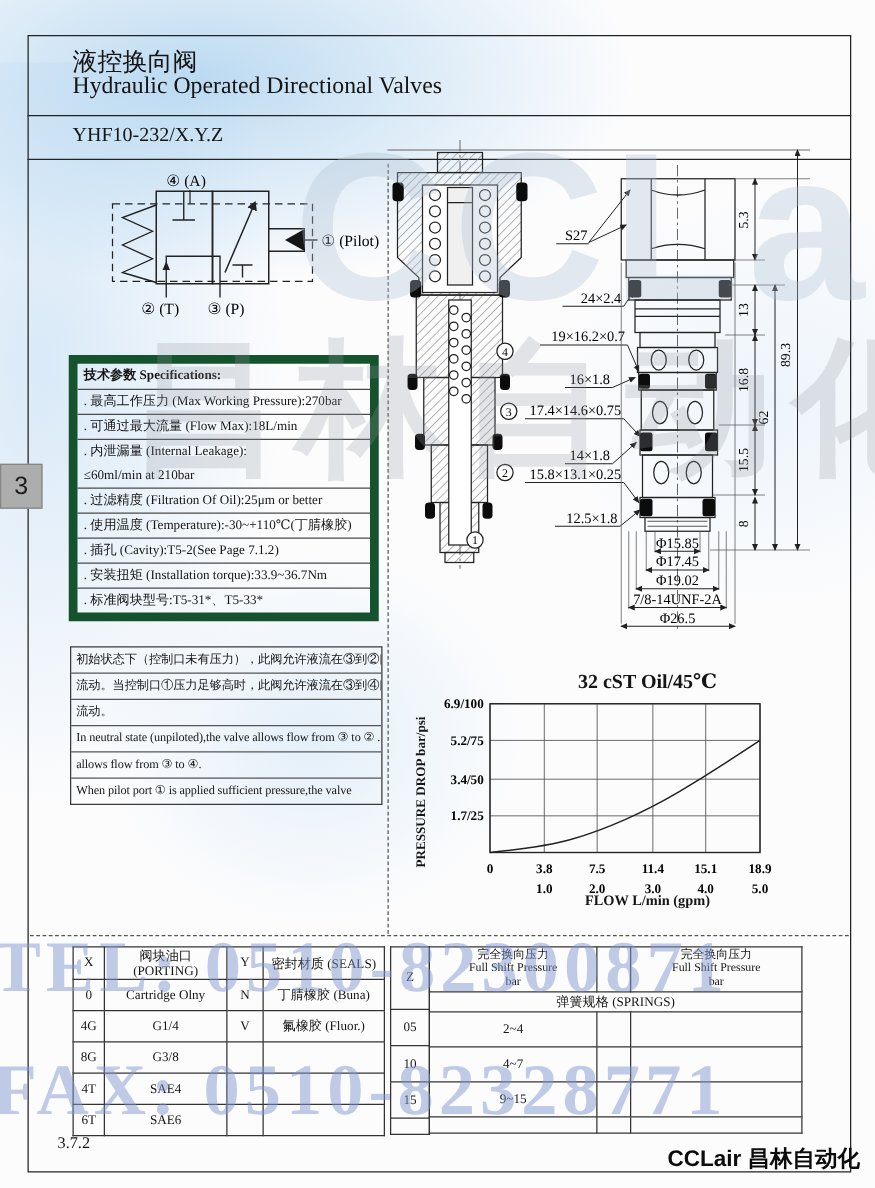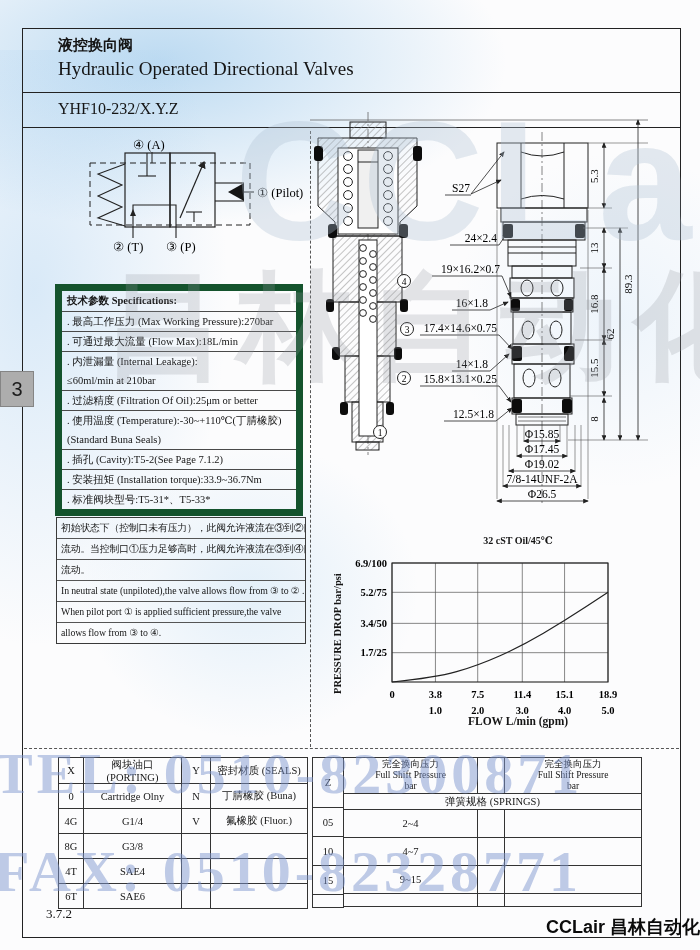--- a/index.html
+++ b/index.html
@@ -22,21 +22,21 @@
              letter-spacing:6px; color:rgba(175,192,210,.34); }
   .wm-cn   { left:105px; top:248px; z-index:5; font:bold 118px "Liberation Sans",sans-serif;
              letter-spacing:14px; color:rgba(145,150,160,.24); }
   .wm-tel  { left:-6px; top:740px; z-index:6; font:bold 58px "Liberation Serif",serif;
              letter-spacing:4px; color:rgba(128,152,208,.50); }
   .wm-fax  { left:-6px; top:838px; z-index:6; font:bold 58px "Liberation Serif",serif;
              letter-spacing:4px; color:rgba(128,152,208,.50); }
   
   .frame { left:22px; top:28px; width:659px; height:910px; border:1.5px solid #222; z-index:4; }
   .hline { height:0; border-top:1.5px solid #222; z-index:4; }
-  .title-cn { left:58px; top:36px; font-size:15px; font-weight:bold; z-index:4; }
+  .title-cn { left:58px; top:36px; font-size:20px; font-weight:normal; z-index:4; }
   .title-en { left:58px; top:58px; font-size:19px; z-index:4;text-align:right; }
   .model    { left:58px; top:100px; font-size:16px; z-index:4;text-align:center; }
   .tab3 { left:0; top:371px; width:34px; height:36px; background:#adadad; border:1px solid #858585;
           z-index:4; font:20px "Liberation Sans",sans-serif; color:#1c1c1c;
           display:flex; align-items:center; justify-content:center; }
   .vdash { left:310px; top:131px; height:616px; width:0; border-left:1px dashed #555; z-index:4; }
   .hdash { left:24px; top:748px; width:655px; height:0; border-top:1px dashed #555; z-index:4; }
   
   .specs { left:55px; top:284px; width:248px; border:7px solid #14532d; z-index:4; font-size:10.5px; }
   .specs .row { display:flex; justify-content:space-between; line-height:19px; padding:0 5px;
@@ -49,35 +49,35 @@
            font-size:9.8px; letter-spacing:-.1px; }
   .notes .ln { line-height:20px; padding:0 4px; border-bottom:1px solid #555;
                white-space:nowrap; overflow:hidden; }
   .notes .ln:last-child { border-bottom:none; }
   
   svg text { font-family:"Liberation Serif","DejaVu Serif",serif; }
   .drawsvg { left:305px; top:108px; z-index:4; }
   .schsvg  { left:40px;  top:130px; z-index:4; }
   
   .chart { left:330px; top:523px; width:356px; height:212px; z-index:4; }
-  .c-title { position:absolute; left:60px; right:40px; top:12px; text-align:center; font-size:10px; font-weight:bold; }
+  .c-title { position:absolute; left:60px; right:40px; top:12px; text-align:center; font-size:16px; font-weight:bold; }
   .c-ylab  { position:absolute; left:2px; top:32px; height:158px; writing-mode:vertical-rl;
              transform:rotate(180deg); font-size:10.5px; font-weight:bold; text-align:center; }
   .c-xlab  { position:absolute; left:60px; right:40px; top:192px; text-align:center; font-size:11.5px; font-weight:bold; }
   
   table { border-collapse:collapse; z-index:4; position:absolute; font-size:10.5px; }
   td,th { border:1px solid #333; text-align:center; vertical-align:middle; font-weight:normal; padding:0 2px; }
   .t-port { left:58px; top:757px; }
   .t-port td,.t-port th { height:25px; }
   .t-z   { left:312px; top:757px; }
   .t-spr { left:343px; top:757px; }
   .sub3 { font-size:9.5px; line-height:11px; }
   
   .sec-num { left:46px; top:906px; font-size:13px; z-index:4; }
-  .brand   { right:0; top:915px; font:bold 18px "Liberation Sans",sans-serif; color:#0b0b0b; z-index:7; }
+  .brand   { right:12px; top:915px; font:bold 18px "Liberation Sans",sans-serif; color:#0b0b0b; z-index:7; }
 </style>
 </head>
 <body>
 
 <div class="blob b1"></div>
 <div class="blob b2"></div>
 <div class="blob b3"></div>
 <div class="blob b4"></div>
 <div class="wm wm-logo">CCLair</div>
 <div class="wm wm-cn">昌林自动化</div>
@@ -143,45 +143,41 @@
       <span class="val">≤60ml/min at 210bar</span>
     </div>
   <div class="row">
       <span>. 过滤精度 (Filtration Of Oil):</span>
       <span class="val">25μm or better</span>
     </div>
   <div class="row">
       <span>. 使用温度 (Temperature):</span>
       <span class="val">-30~+110℃(丁腈橡胶)</span>
     </div>
-  <div class="row cont">
-      <span></span>
-      <span class="val">(Standard Buna Seals)</span>
-    </div>
   <div class="row">
       <span>. 插孔 (Cavity):</span>
       <span class="val">T5-2(See Page 7.1.2)</span>
     </div>
   <div class="row">
       <span>. 安装扭矩 (Installation torque):</span>
       <span class="val">33.9~36.7Nm</span>
     </div>
   <div class="row">
       <span>. 标准阀块型号:</span>
       <span class="val">T5-31*、T5-33*</span>
     </div>
 </div>
 
 <div class="abs notes">
   <div class="ln">初始状态下（控制口未有压力），此阀允许液流在③到②口</div>
   <div class="ln">流动。当控制口①压力足够高时，此阀允许液流在③到④口</div>
   <div class="ln">流动。</div>
   <div class="ln">In neutral state (unpiloted),the valve allows flow from ③ to ② .</div>
+  <div class="ln">allows flow from ③ to ④.</div>
   <div class="ln">When pilot port ① is applied sufficient pressure,the valve</div>
-  <div class="ln">allows flow from ③ to ④.</div>
 </div>
 
 <svg class="abs drawsvg" width="380" height="412" viewBox="305 108 380 412">
   <defs>
     <pattern id="hat" width="5" height="5" patternUnits="userSpaceOnUse" patternTransform="rotate(45)">
       <line x1="0" y1="0" x2="0" y2="5" stroke="#8a8a8a" stroke-width="1"></line>
     </pattern>
     <marker id="dar" markerWidth="8" markerHeight="8" refX="6" refY="3" orient="auto-start-reverse">
       <path d="M0,0 L7,3 L0,6 Z" fill="#222"></path>
     </marker>

